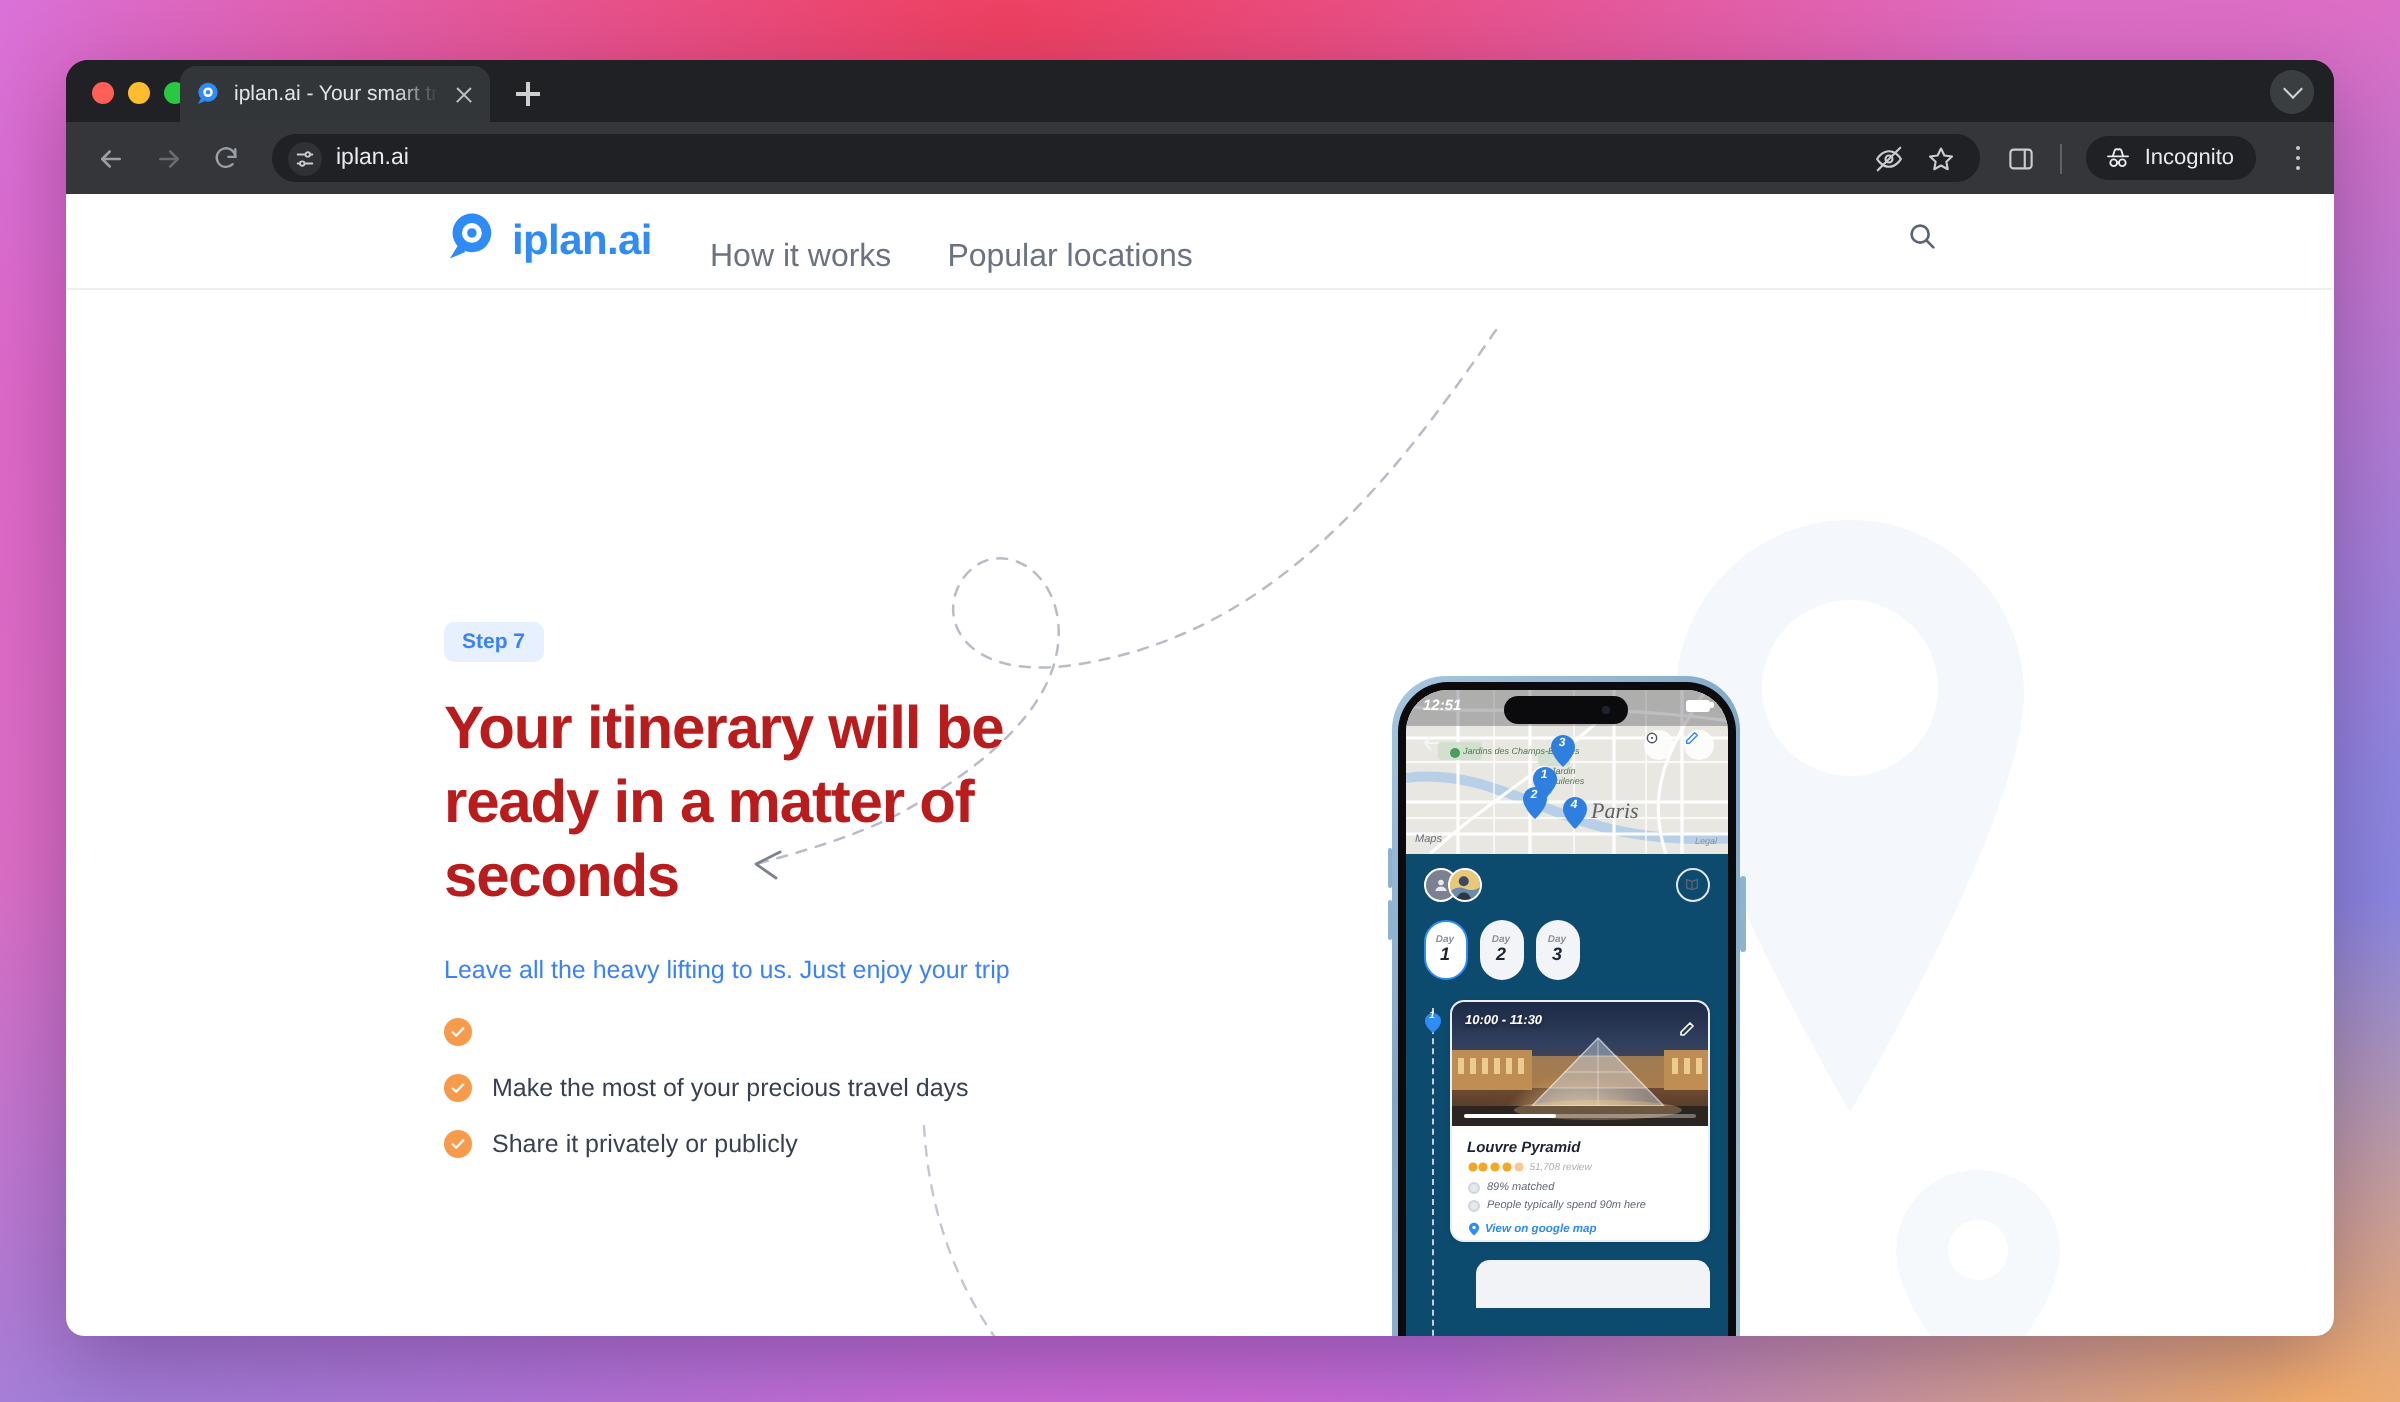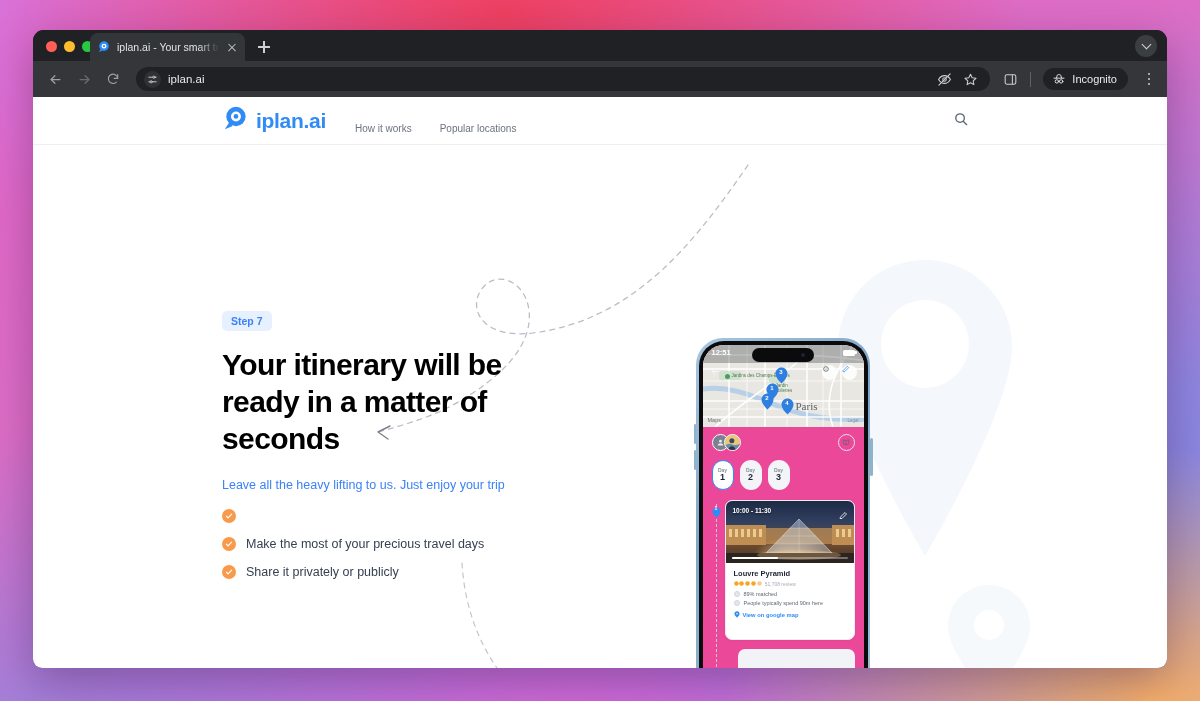--- a/index.html
+++ b/index.html
@@ -99,41 +99,41 @@
   .page {
     position: relative; height: 571px; background: #ffffff; overflow: hidden;
   }
   .site-header {
     height: 48px; border-bottom: 1px solid #eceff3; background: #fff;
     display: flex; align-items: center; position: relative; z-index: 5;
   }
   .logo { position: absolute; left: 189px; display: flex; align-items: center; gap: 7px; }
   .logo-text { font-size: 21px; font-weight: 700; color: #2f8bf5; letter-spacing: -.3px; }
   .nav-links { position: absolute; left: 322px; display: flex; gap: 28px; }
-  .nav-link { font-size: 10px; color: #6b7280; margin-top: 16px; }
+  .nav-link { font-size: 16px; color: #6b7280; margin-top: 16px; }
   .header-search { position: absolute; left: 920px; }
 
   .hero { position: relative; height: 523px; }
 
   
   .wm { position: absolute; pointer-events: none; }
   .wm-big { left: 789px; top: 113px; }
   .wm-small { left: 910px; top: 438px; }
 
   .dashes { position: absolute; left: 0; top: 0; width: 1134px; height: 523px; pointer-events: none; }
 
   
   .copy { position: absolute; left: 189px; top: 166px; width: 340px; z-index: 3; }
   .step-badge {
     display: inline-block; background: #e7f0fe; color: #3b82f6;
     font-size: 10.5px; font-weight: 600; padding: 4px 9px; border-radius: 5px;
   }
   .headline {
     margin-top: 16px; font-size: 30px; line-height: 1.23; font-weight: 700;
-    color: #000000; letter-spacing: -.6px; max-width: 330px;
+    color: #b91c1c; letter-spacing: -.6px; max-width: 330px;
   }
   .sub { margin-top: 20px; font-size: 12.5px; color: #3b82f6; }
   .bullets { margin-top: 17px; display: flex; flex-direction: column; gap: 14px; }
   .bullet { display: flex; align-items: center; gap: 10px; }
   .bullet-text { font-size: 12.5px; color: #374151; }
   .check {
     width: 14px; height: 14px; flex: 0 0 14px; border-radius: 50%;
     background: #f79a4b; display: flex; align-items: center; justify-content: center;
   }
 
@@ -143,21 +143,21 @@
   }
   .phone-frame {
     position: absolute; inset: 0; border-radius: 27px;
     background: linear-gradient(135deg, #a8c6df 0%, #7fa6c6 40%, #9dc0d8 100%);
     padding: 2.5px;
   }
   .phone-bezel {
     position: absolute; inset: 2.5px; border-radius: 25px; background: #0b0b0d; padding: 4px;
   }
   .phone-screen {
-    position: absolute; inset: 4px; border-radius: 21px; background: #ec4899; overflow: hidden;
+    position: absolute; inset: 4px; border-radius: 21px; background: #0c4a6e; overflow: hidden; font-style: italic;
   }
   .btn-side {
     position: absolute; right: -2.5px; top: 100px; width: 2.5px; height: 38px;
     border-radius: 2px; background: #8fb2cd;
   }
   .btn-vol {
     position: absolute; left: -2.5px; width: 2.5px; border-radius: 2px; background: #8fb2cd;
   }
   .notch {
     position: absolute; left: 50%; top: 3px; transform: translateX(-50%);
@@ -260,21 +260,21 @@
   .card-time {
     position: absolute; left: 7px; top: 6px; font-size: 6.5px; color: #fff; font-weight: 700;
     z-index: 4; text-shadow: 0 1px 2px rgba(0,0,0,.5);
   }
   .card-edit { position: absolute; right: 6px; top: 5px; z-index: 4; }
   .photo-bar {
     position: absolute; left: 6px; right: 6px; bottom: 4px; height: 2px; border-radius: 2px;
     background: rgba(255,255,255,.35); z-index: 4;
   }
   .photo-bar i { display: block; width: 40%; height: 100%; border-radius: 2px; background: #fff; }
-  .card-body { padding: 6px 8px 20px; }
+  .card-body { padding: 6px 8px 0; }
   .card-title { font-size: 7.5px; font-weight: 700; color: #1c2433; }
   .rating { display: flex; align-items: center; gap: 3px; margin-top: 3px; }
   .stars { display: flex; gap: .8px; }
   .rev-count { font-size: 5px; color: #a7adb6; }
   .meta { margin-top: 4px; display: flex; flex-direction: column; gap: 3px; }
   .meta-row { display: flex; align-items: center; gap: 4px; }
   .meta-ic {
     width: 6px; height: 6px; border-radius: 50%; background: #e5e8ed;
     border: 1px solid #cfd5dd; flex: 0 0 6px;
   }

